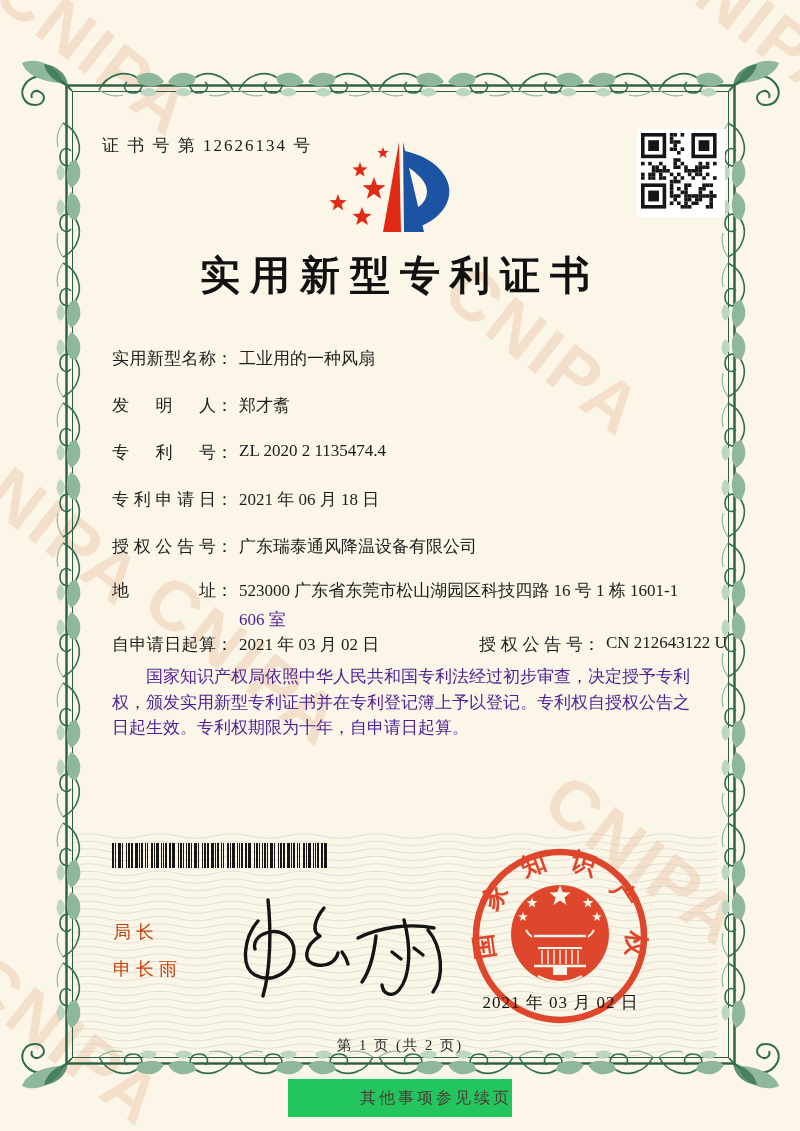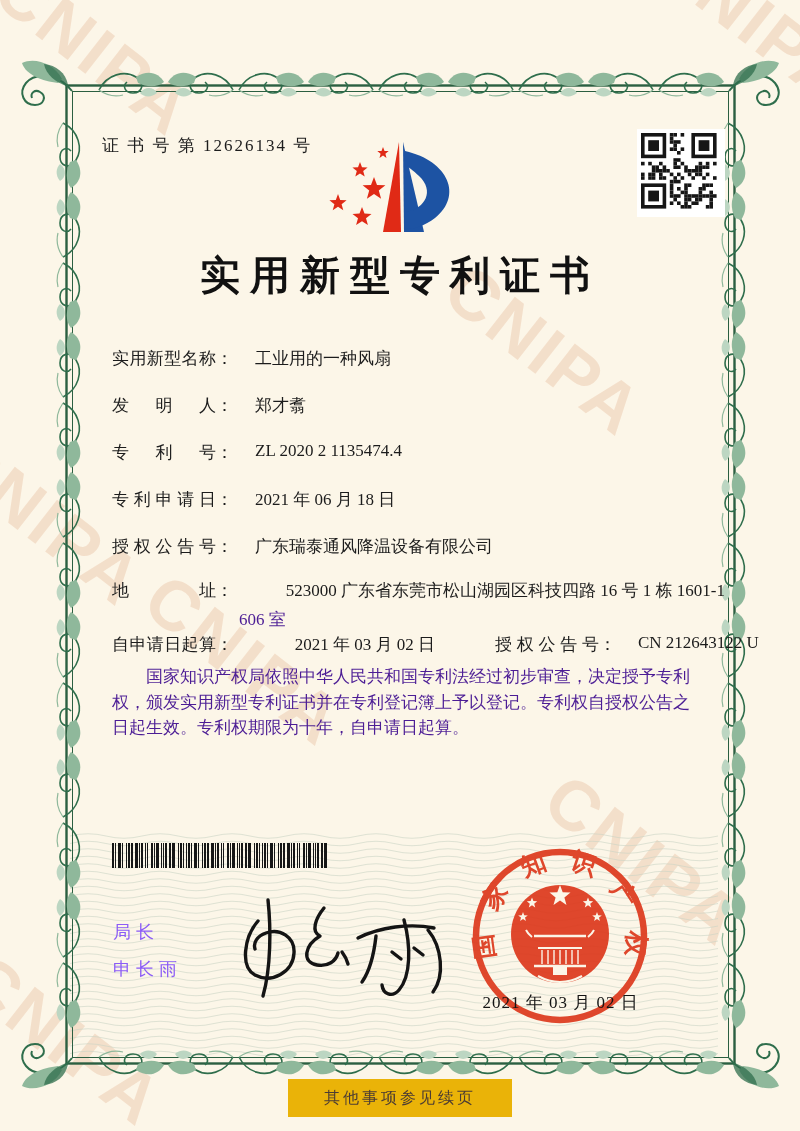--- a/index.html
+++ b/index.html
@@ -10,32 +10,32 @@
       z-index:1;pointer-events:none;white-space:nowrap;}
   #deco{position:absolute;left:0;top:0;z-index:2;}
   .content{position:absolute;left:0;top:10px;width:732px;height:1131px;z-index:3;}
   .certno{position:absolute;left:102px;top:124px;font-size:17px;letter-spacing:2px;color:#1d1d1d;}
   .title{position:absolute;left:0;top:238px;width:800px;text-align:center;font-size:40px;
          font-weight:bold;letter-spacing:10px;color:#111;}
   .fields{position:absolute;left:112px;top:337px;width:600px;}
   .frow{position:absolute;left:0;font-size:17px;color:#1c1c1c;white-space:nowrap;}
   .flabel{display:inline-block;width:104px;text-align:justify;text-align-last:justify;vertical-align:top;}
   .colon{display:inline-block;vertical-align:top;}
-  .fvalue{display:inline-block;vertical-align:top;margin-left:22px;white-space:normal;text-align:right;}
+  .fvalue{display:inline-block;vertical-align:top;margin-left:6px;white-space:normal;}
   .addr2{margin-left:127px;font-size:17px;color:#4c1d95;margin-top:6px;}
   .pair2{margin-left:60px;}
   .paras{position:absolute;left:112px;top:654px;width:580px;font-size:17px;line-height:25.5px;color:#4c1d95;}
   .paras p{margin:0 0 3px;text-indent:2em;}
-  .signer{position:absolute;left:113px;font-size:18px;letter-spacing:5px;color:#8b5cf6;z-index:4;}
+  .signer{position:absolute;left:113px;font-size:18px;letter-spacing:5px;color:#c2410c;z-index:4;}
   .sealdate{position:absolute;left:458px;top:981px;width:205px;text-align:center;font-size:17px;
             color:#141414;letter-spacing:1px;z-index:5;}
   .pageno{position:absolute;left:0;top:1026px;width:800px;text-align:center;font-size:14.5px;
           letter-spacing:2px;color:#2a2a2a;}
-  .note{position:absolute;left:288px;top:1069px;width:224px;height:38px;background:#eab308;
-        text-align:center;line-height:38px;font-size:16px;letter-spacing:3px;color:#4c3c33;z-index:4;}
+  .note{position:absolute;left:288px;top:1069px;width:224px;height:38px;background:#22c55e;
+        text-align:right;line-height:38px;font-size:16px;letter-spacing:3px;color:#4c3c33;z-index:4;}
 </style>
 </head>
 <body>
 
 <div class="page">
 
   <svg id="deco" width="800" height="1131" viewBox="0 0 800 1131">
     <defs>
       <g id="m1">
         <path d="M3,23 C11,7 29,3 40,10 C50,16 46,26 37,26 C29,26 26,19 31,15" fill="none" stroke="#2f6e4c" stroke-width="1.6"></path>
@@ -417,20 +417,21 @@
 
     <div class="paras">
       <p>国家知识产权局依照中华人民共和国专利法经过初步审查，决定授予专利权，颁发实用新型专利证书并在专利登记簿上予以登记。专利权自授权公告之日起生效。专利权期限为十年，自申请日起算。</p>
     </div>
 
     <div class="signer" style="top:910px">局长</div>
     <div class="signer" style="top:947px">申长雨</div>
 
     <div class="sealdate">2021 年 03 月 02 日</div>
 
+    <div class="pageno">第 1 页 (共 2 页)</div>
 
     <div class="note">其他事项参见续页</div>
   </div>
 <div class="wm" style="left: -20px; top: 10px;">CNIPA</div>
     <div class="wm" style="left: 640px; top: -20px;">CNIPA</div>
     <div class="wm" style="left: 430px; top: 310px;">CNIPA</div>
     <div class="wm" style="left: -70px; top: 480px;">CNIPA</div>
     <div class="wm" style="left: 130px; top: 620px;">CNIPA</div>
     <div class="wm" style="left: 530px; top: 820px;">CNIPA</div>
     <div class="wm" style="left: -50px; top: 1000px;">CNIPA</div>

